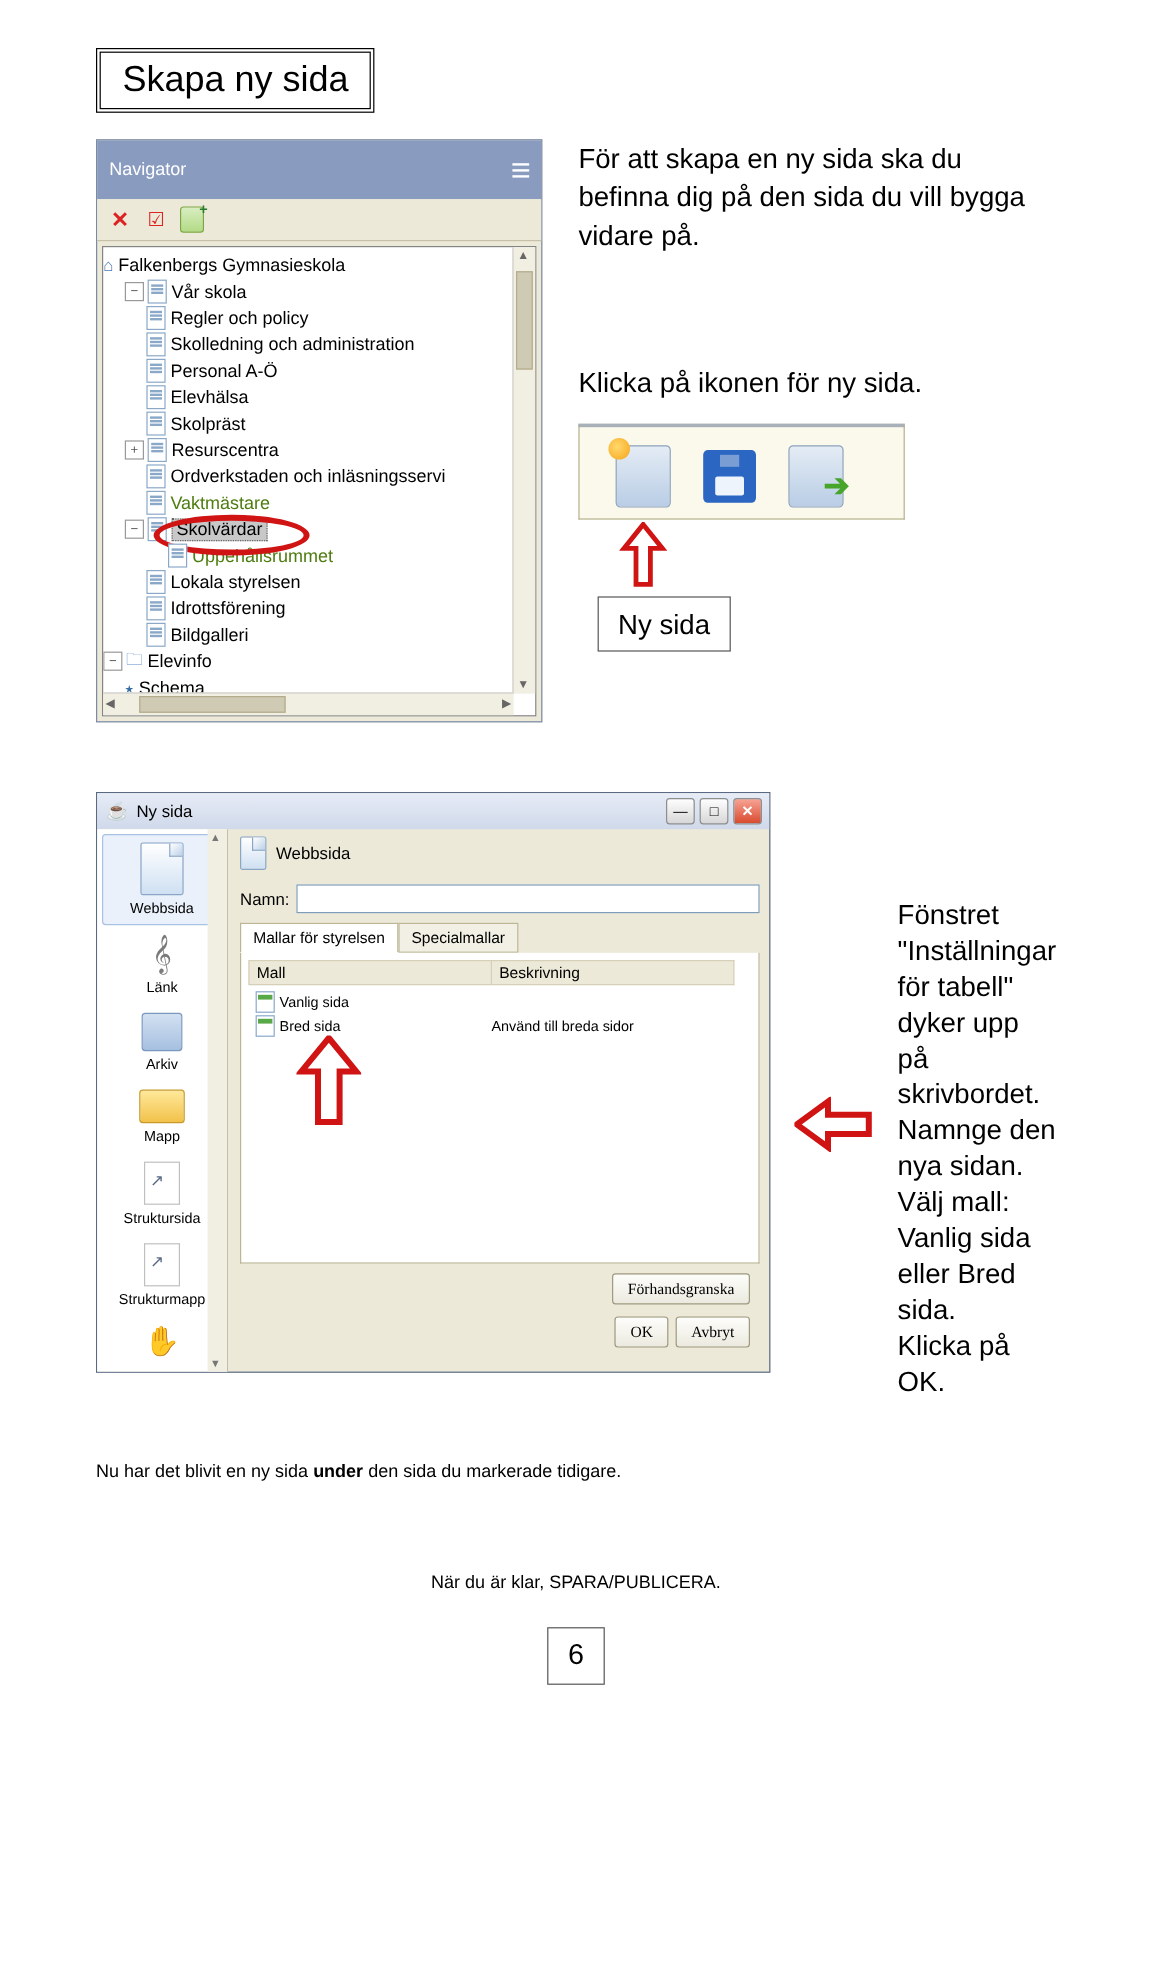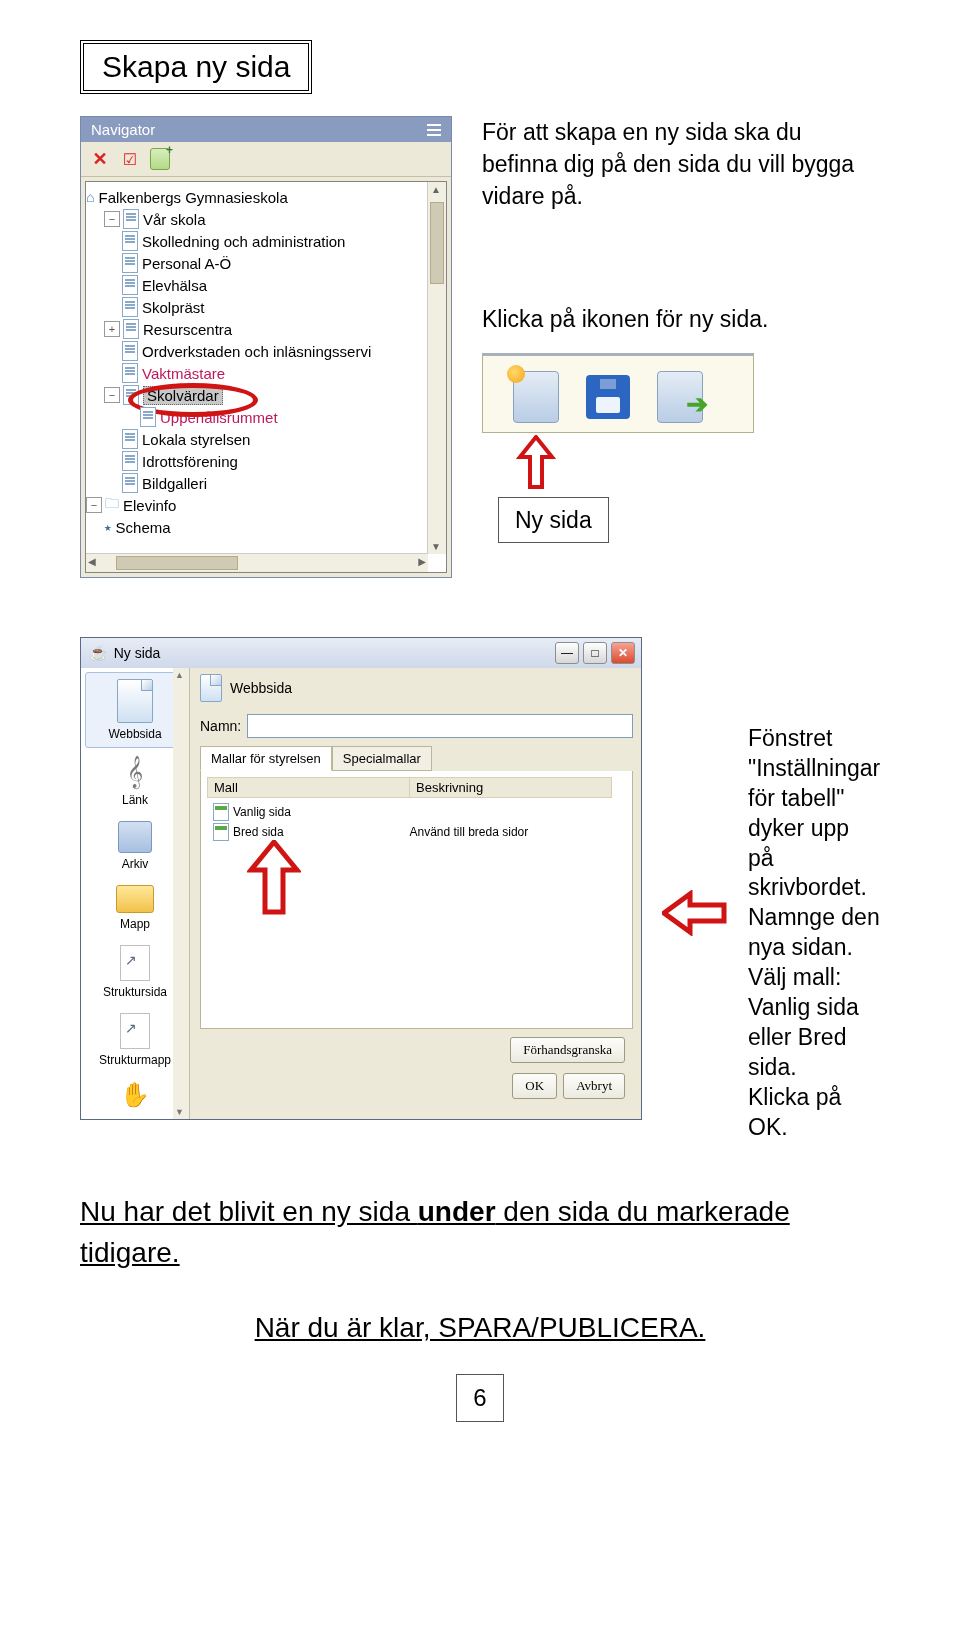--- a/index.html
+++ b/index.html
@@ -32,21 +32,21 @@
   .navigator {
     width: 370px;
     border: 1px solid #7a8aa7;
     background: #ece9d8;
     font-family: Tahoma, Arial, sans-serif;
     font-size: 15px;
   }
   .nav-title {
     background: #8a9bc0;
     color: #fff;
-    padding: 4px 10px;
+    padding: 16px 10px;
     display: flex;
     justify-content: space-between;
     align-items: center;
   }
   .nav-title .menu-icon {
     display: flex; flex-direction: column; gap: 3px;
   }
   .nav-title .menu-icon span { width: 14px; height: 2px; background: #fff; display: block; }
   .nav-toolbar {
     display: flex;
@@ -93,21 +93,21 @@
   .node { display: flex; align-items: center; white-space: nowrap; height: 22px; }
   .indent { display: inline-block; width: 18px; }
   .expander { display: inline-flex; width: 14px; height: 14px; border: 1px solid #999; align-items: center; justify-content: center; font-size: 11px; color: #555; margin-right: 3px; background: #fff; font-family: Arial; }
   .page-ico {
     width: 14px; height: 18px; background: #fff; border: 1px solid #8aa8c8; margin-right: 4px; position: relative;
   }
   .page-ico::before { content: ""; position: absolute; left: 2px; right: 2px; top: 3px; height: 2px; background: #8aa8c8; box-shadow: 0 3px 0 #8aa8c8, 0 6px 0 #8aa8c8; }
   .house-ico { color: #4a78b6; margin-right: 4px; font-size: 14px; }
   .folder-ico { color: #5f8ec7; margin-right: 4px; font-size: 14px; }
   .globe-ico { color: #3a6ea5; margin-right: 4px; font-size: 14px; }
-  .faded { color: #be185d; }
+  .faded { color: #4d7c0f; }
 
   .selected-node {
     position: relative;
   }
   .red-ellipse {
     position: absolute;
     left: 42px; top: -1px;
     width: 120px; height: 24px;
     border: 5px solid #d01414;
     border-radius: 50%;
@@ -248,24 +248,23 @@
   .red-arrow-up-big { margin-left: 40px; margin-top: -2px; }
   .red-arrow-left { margin-top: 74px; }
 
   .right-instr {
     font-size: 23px;
     line-height: 1.3;
     width: 260px;
   }
 
   .bottom-text {
-    font-size: 28px;
+    font-size: 15px;
     margin-top: 50px;
     line-height: 1.45;
-    text-decoration: underline;
   }
   .pagenum-box {
     border: 1px solid #555;
     width: 46px; height: 46px;
     display: flex; align-items: center; justify-content: center;
     font-size: 24px;
     margin-top: 26px;
   }
   .center { display: flex; justify-content: center; }
 </style>
@@ -302,20 +301,26 @@
         <div class="nav-tree">
           <div class="node">
             <span class="house-ico">⌂</span>
             <span>Falkenbergs Gymnasieskola</span>
           </div>
           <div class="node">
               <span class="indent"></span>
               <span class="expander">−</span>
               <span class="page-ico"></span>
               <span>Vår skola</span>
+            </div>
+          <div class="node">
+              <span class="indent"></span>
+              <span class="indent"></span>
+              <span class="page-ico"></span>
+              <span>Regler och policy</span>
             </div>
           <div class="node">
               <span class="indent"></span>
               <span class="indent"></span>
               <span class="page-ico"></span>
               <span>Skolledning och administration</span>
             </div>
           <div class="node">
               <span class="indent"></span>
               <span class="indent"></span>
@@ -544,18 +549,18 @@
       <div>Välj mall:</div>
       <div>Vanlig sida eller Bred sida.</div>
       <div>Klicka på OK.</div>
     </div>
   </div>
 
   <div class="bottom-text">
     <span>Nu har det blivit en ny sida </span><b><span>under</span></b><span> den sida du markerade tidigare.</span>
   </div>
 
-  <div class="bottom-text" style="margin-top:34px; text-align:center;">När du är klar, SPARA/PUBLICERA.</div>
+  <div class="bottom-text" style="margin-top:70px; text-align:center;">När du är klar, SPARA/PUBLICERA.</div>
 
   <div class="center">
     <div class="pagenum-box">6</div>
   </div>
 </div>
 
 </body></html>

